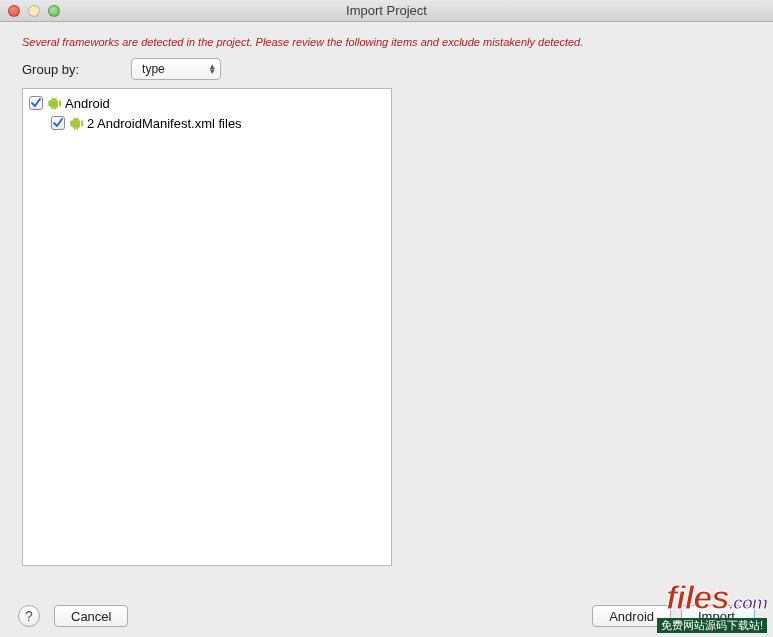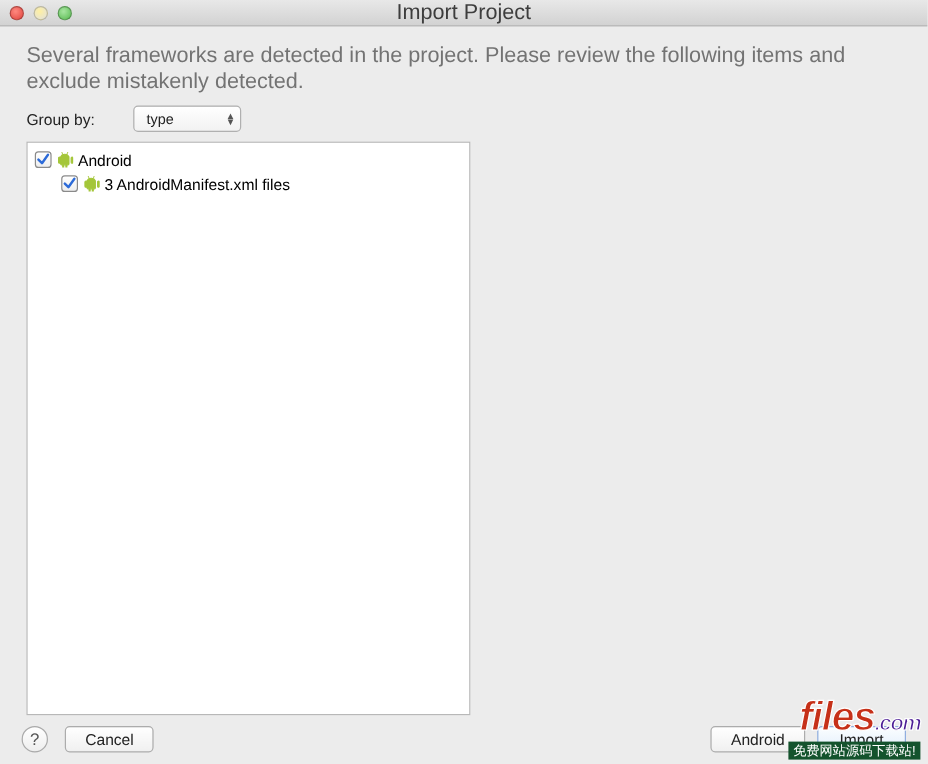--- a/index.html
+++ b/index.html
@@ -27,36 +27,37 @@
       width: 12px; height: 12px; border-radius: 50%;
       border: 0.5px solid rgba(0,0,0,0.25);
     }
     .tl-red { background: radial-gradient(circle at 40% 35%, #ff8a80, #e0443e); }
     .tl-yellow { background: radial-gradient(circle at 40% 35%, #fff0a0, #e0e0e0); border-color: rgba(0,0,0,0.2);}
     .tl-green { background: radial-gradient(circle at 40% 35%, #a8e6a1, #57b94f); }
     .window-title {
       position: absolute;
       left: 0; right: 0;
       text-align: center;
-      font-size: 18px;
+      font-size: 13px;
       color: #3d3d3d;
       pointer-events: none;
     }
     .content {
       padding: 14px 22px 0 22px;
     }
     .description {
-      font-size: 18px;
-      color: #737373;
+      font-size: 11px;
+      color: #b91c1c;
       margin-bottom: 10px;
+      font-style: italic;
     }
     .group-row {
       display: flex;
       align-items: center;
-      gap: 4px;
+      gap: 24px;
       margin-bottom: 8px;
     }
     .group-label { font-size: 13px; color: #222; }
     .select-wrap {
       display: inline-flex;
       align-items: center;
       background: linear-gradient(#ffffff, #f2f2f2);
       border: 1px solid #b0b0b0;
       border-radius: 4px;
       height: 22px;
@@ -120,21 +121,21 @@
       margin-right: 14px;
     }
     .push-button {
       height: 22px;
       border-radius: 4px;
       border: 1px solid #acacac;
       background: linear-gradient(#ffffff,#f0f0f0);
       padding: 0 16px;
       font-size: 13px;
       color: #222;
-      display: inline-flex; align-items: center; justify-content: center;
+      display: inline-flex; align-items: center; justify-content: flex-start;
       min-width: 74px;
     }
     .push-button.primary {
       background: linear-gradient(#fbfeff,#e2eefc);
       border-color: #8faee0;
     }
     .spacer { flex: 1; }
     .watermark {
       position: absolute;
       right: 6px; bottom: 4px;
@@ -204,21 +205,21 @@
     </div>
     <div class="tree-row child">
       <span class="checkbox">
         <svg viewBox="0 0 12 12">
             <path d="M2 6 L5 9 L10 2" stroke="#2d6bd8" stroke-width="2" fill="none" stroke-linecap="round" stroke-linejoin="round"></path>
           </svg>
       </span>
       <svg class="android-icon" viewBox="0 0 16 16">
         <path fill="#a4c639" d="M4 6h8v6a1 1 0 0 1-1 1h-1v2h-1v-2H7v2H6v-2H5a1 1 0 0 1-1-1V6zm-2 .5a1 1 0 0 1 2 0v4a1 1 0 0 1-2 0v-4zm12 0a1 1 0 0 1 2 0v4a1 1 0 0 1-2 0v-4zM4.2 5a4 3 0 0 1 7.6 0H4.2zM5 1l1 1.5M11 1l-1 1.5" stroke="#a4c639" stroke-width="1"></path>
       </svg>
-      <span>3 AndroidManifest.xml files</span>
+      <span>2 AndroidManifest.xml files</span>
     </div>
   </div>
 </div>
 
 <div class="button-bar">
   <div class="help-button">
     <span>?</span>
   </div>
   <div class="push-button">
     <span>Cancel</span>

